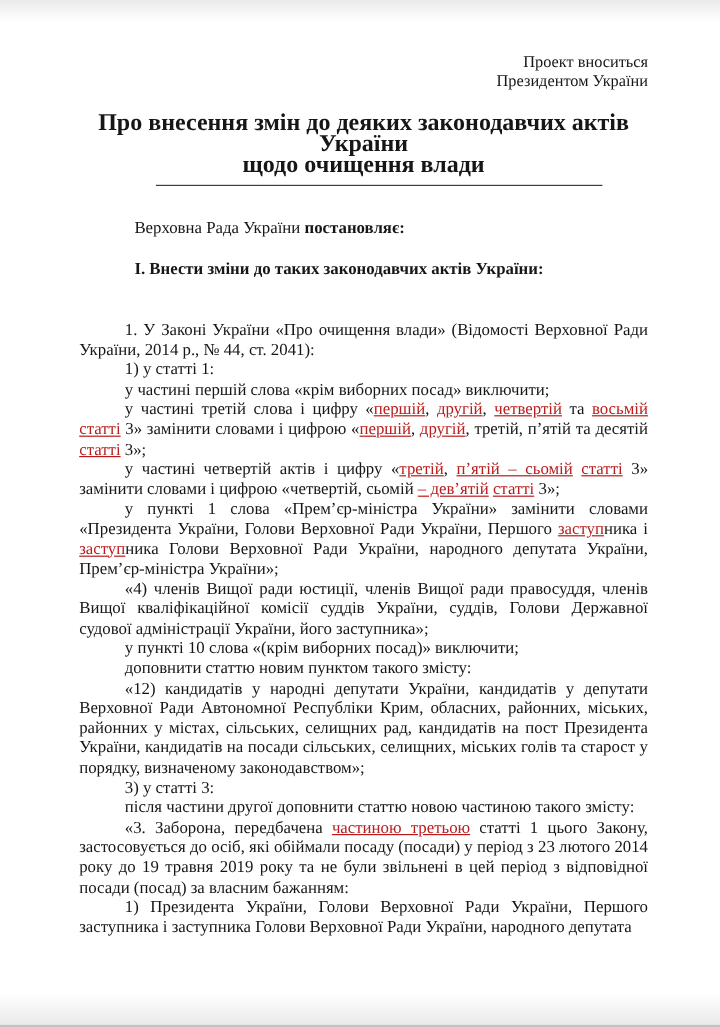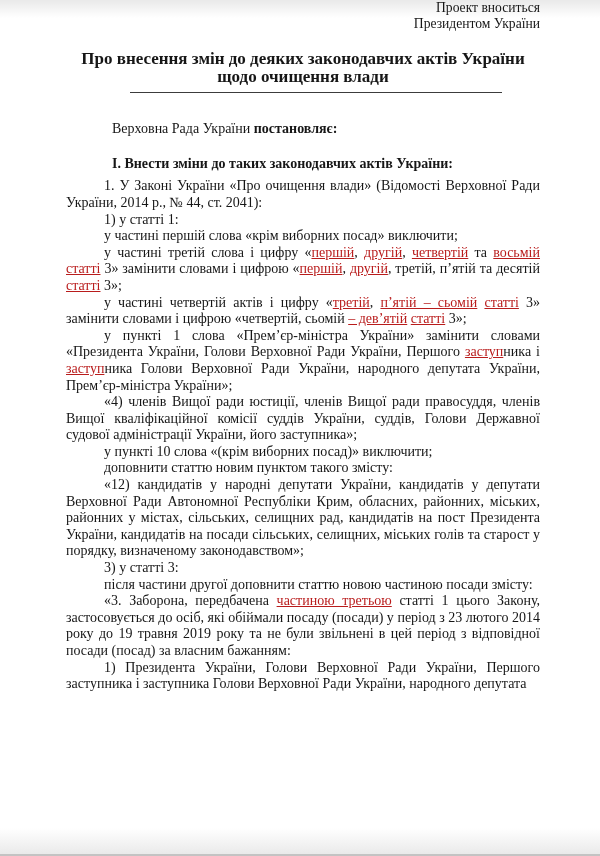--- a/index.html
+++ b/index.html
@@ -24,47 +24,48 @@
     box-sizing: border-box;
     pointer-events: none;
   }
   .content {
     position: absolute;
     left: 66px;
     width: 474px;
     top: 0;
   }
   .submitter {
+    margin-top: 44px;
     text-align: right;
     font-size: 13.6px;
     line-height: 15.5px;
   }
   .title {
     margin-top: 19px;
     text-align: center;
     font-weight: bold;
-    font-size: 17px;
+    font-size: 20px;
     line-height: 17.6px;
   }
   .divider {
     margin-top: 7px;
     margin-left: 64px;
     width: 372px;
     height: 0;
     border-bottom: 1.4px solid #3c3c3c;
   }
   .preamble, .section-heading {
     margin: 28px 0 0 0;
     font-size: 14px;
     line-height: 16.6px;
     text-indent: 46px;
   }
   .section-heading { font-weight: bold; margin-top: 18px; }
   .preamble .bold { font-weight: bold; }
-  .doc-body { margin-top: 6px; }
+  .doc-body { margin-top: 34px; }
   .para {
     margin: 0;
     font-size: 14px;
     line-height: 16.6px;
     text-align: justify;
     text-indent: 38px;
   }
   .doc-link {
     color: #b91c1c;
     text-decoration: underline;
@@ -99,20 +100,20 @@
       <p class="para"><span>1) у статті 1:</span></p>
       <p class="para"><span>у частині першій слова «крім виборних посад» виключити;</span></p>
       <p class="para"><span>у частині третій слова і цифру «</span><a class="doc-link">першій</a><span>, </span><a class="doc-link">другій</a><span>, </span><a class="doc-link">четвертій</a><span> та </span><a class="doc-link">восьмій</a><span> </span><a class="doc-link">статті</a><span> 3» замінити словами і цифрою «</span><a class="doc-link">першій</a><span>, </span><a class="doc-link">другій</a><span>, третій, п’ятій та десятій </span><a class="doc-link">статті</a><span> 3»;</span></p>
       <p class="para"><span>у частині четвертій актів і цифру «</span><a class="doc-link">третій</a><span>, </span><a class="doc-link">п’ятій – сьомій</a><span> </span><a class="doc-link">статті</a><span> 3» замінити словами і цифрою «четвертій, сьомій </span><a class="doc-link">– дев’ятій</a><span> </span><a class="doc-link">статті</a><span> 3»;</span></p>
       <p class="para"><span>у пункті 1 слова «Прем’єр-міністра України» замінити словами «Президента України, Голови Верховної Ради України, Першого </span><a class="doc-link">заступ</a><span>ника і </span><a class="doc-link">заступ</a><span>ника Голови Верховної Ради України, народного депутата України, Прем’єр-міністра України»;</span></p>
       <p class="para"><span>«4) членів Вищої ради юстиції, членів Вищої ради правосуддя, членів Вищої кваліфікаційної комісії суддів України, суддів, Голови Державної судової адміністрації України, його  заступника»;</span></p>
       <p class="para"><span>у пункті 10  слова «(крім виборних посад)» виключити;</span></p>
       <p class="para"><span>доповнити статтю новим пунктом такого змісту:</span></p>
       <p class="para"><span>«12) кандидатів у народні депутати України, кандидатів у депутати Верховної Ради Автономної Республіки Крим, обласних, районних, міських, районних у містах, сільських, селищних рад,  кандидатів на пост Президента України, кандидатів  на посади сільських, селищних, міських голів та старост у порядку, визначеному законодавством»;</span></p>
       <p class="para"><span>3) у статті 3:</span></p>
-      <p class="para"><span>після частини другої доповнити статтю новою частиною посади змісту:</span></p>
+      <p class="para"><span>після частини другої доповнити статтю новою частиною такого змісту:</span></p>
       <p class="para"><span>«3. Заборона, передбачена </span><a class="doc-link">частиною третьою</a><span> статті 1 цього Закону, застосовується до осіб, які обіймали посаду (посади) у період з  23 лютого 2014 року до 19 травня 2019 року та не були звільнені в цей період з відповідної посади (посад) за власним бажанням:</span></p>
       <p class="para"><span>1) Президента України, Голови Верховної Ради України, Першого заступника і заступника Голови Верховної Ради України, народного депутата</span></p>
     </div>
 
 </div>
 
 <div class="page-bottom-edge"></div>
 
 </body></html>

